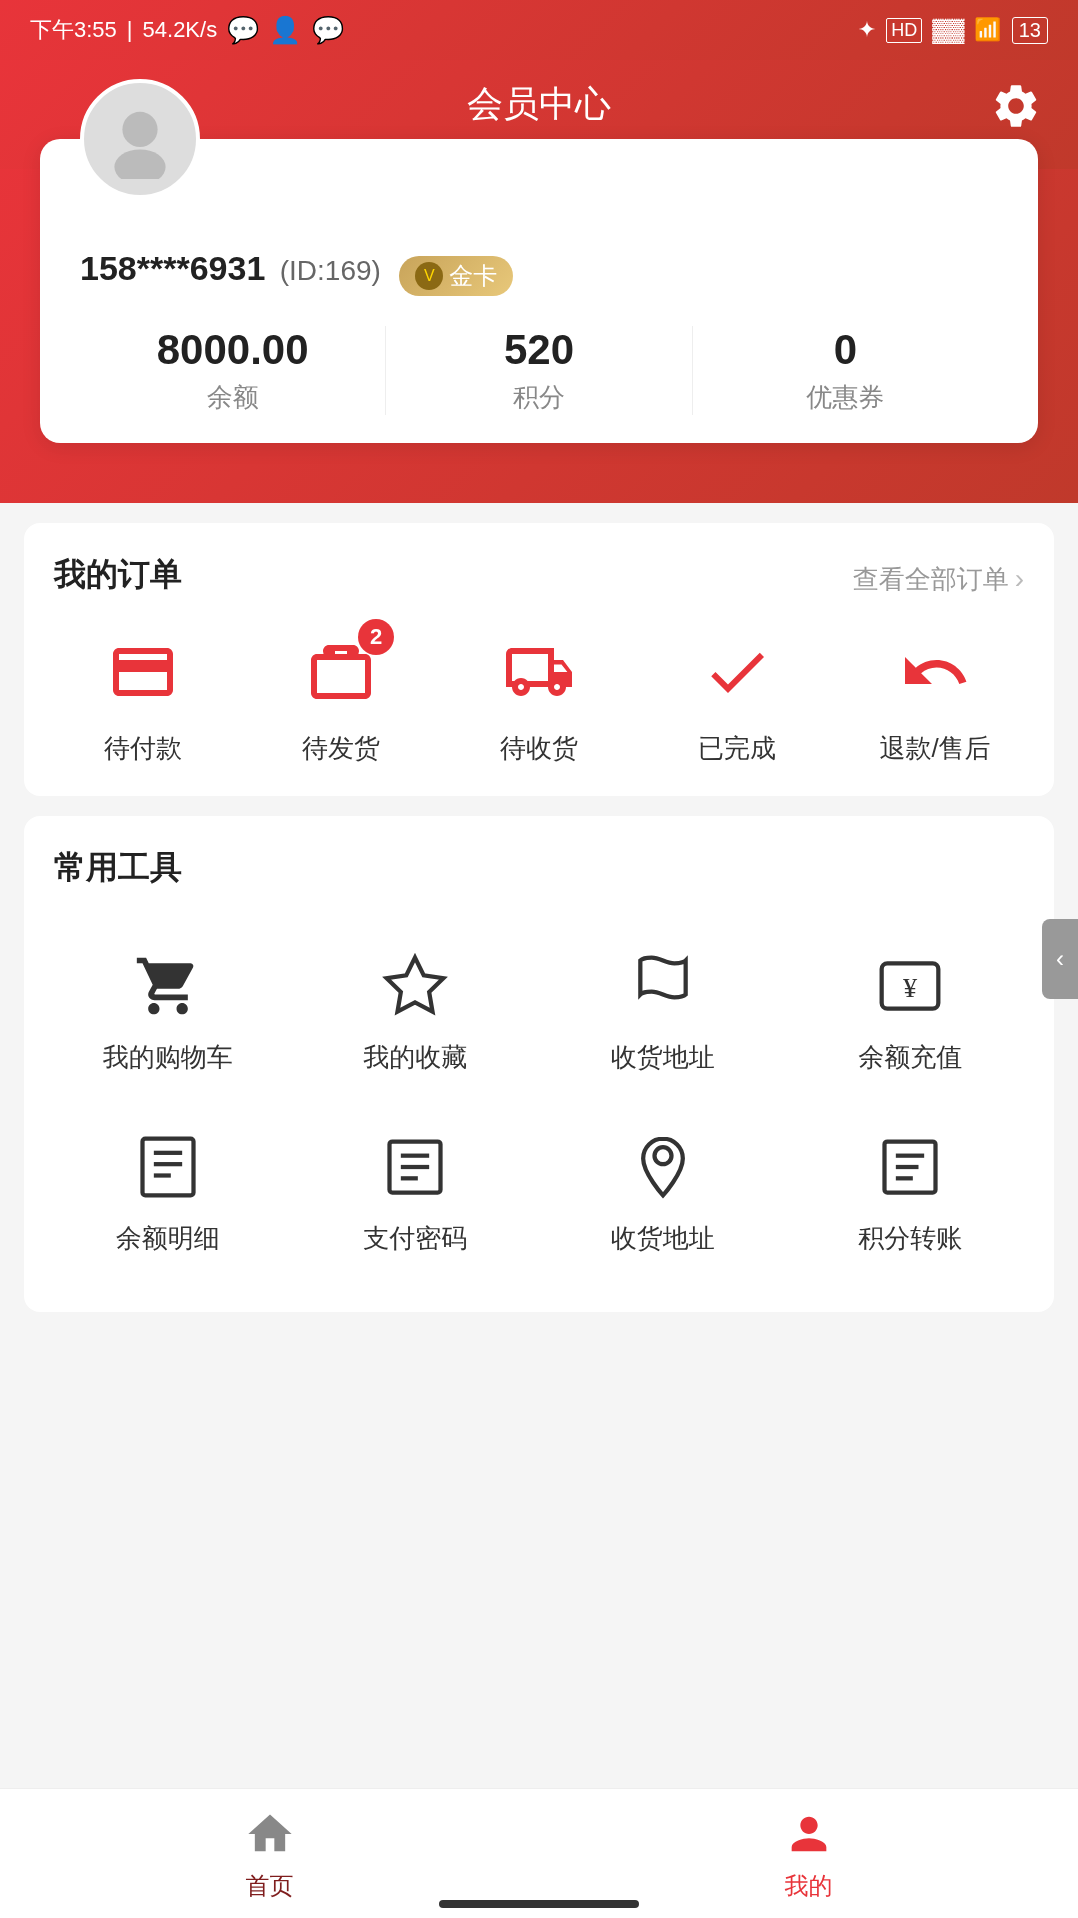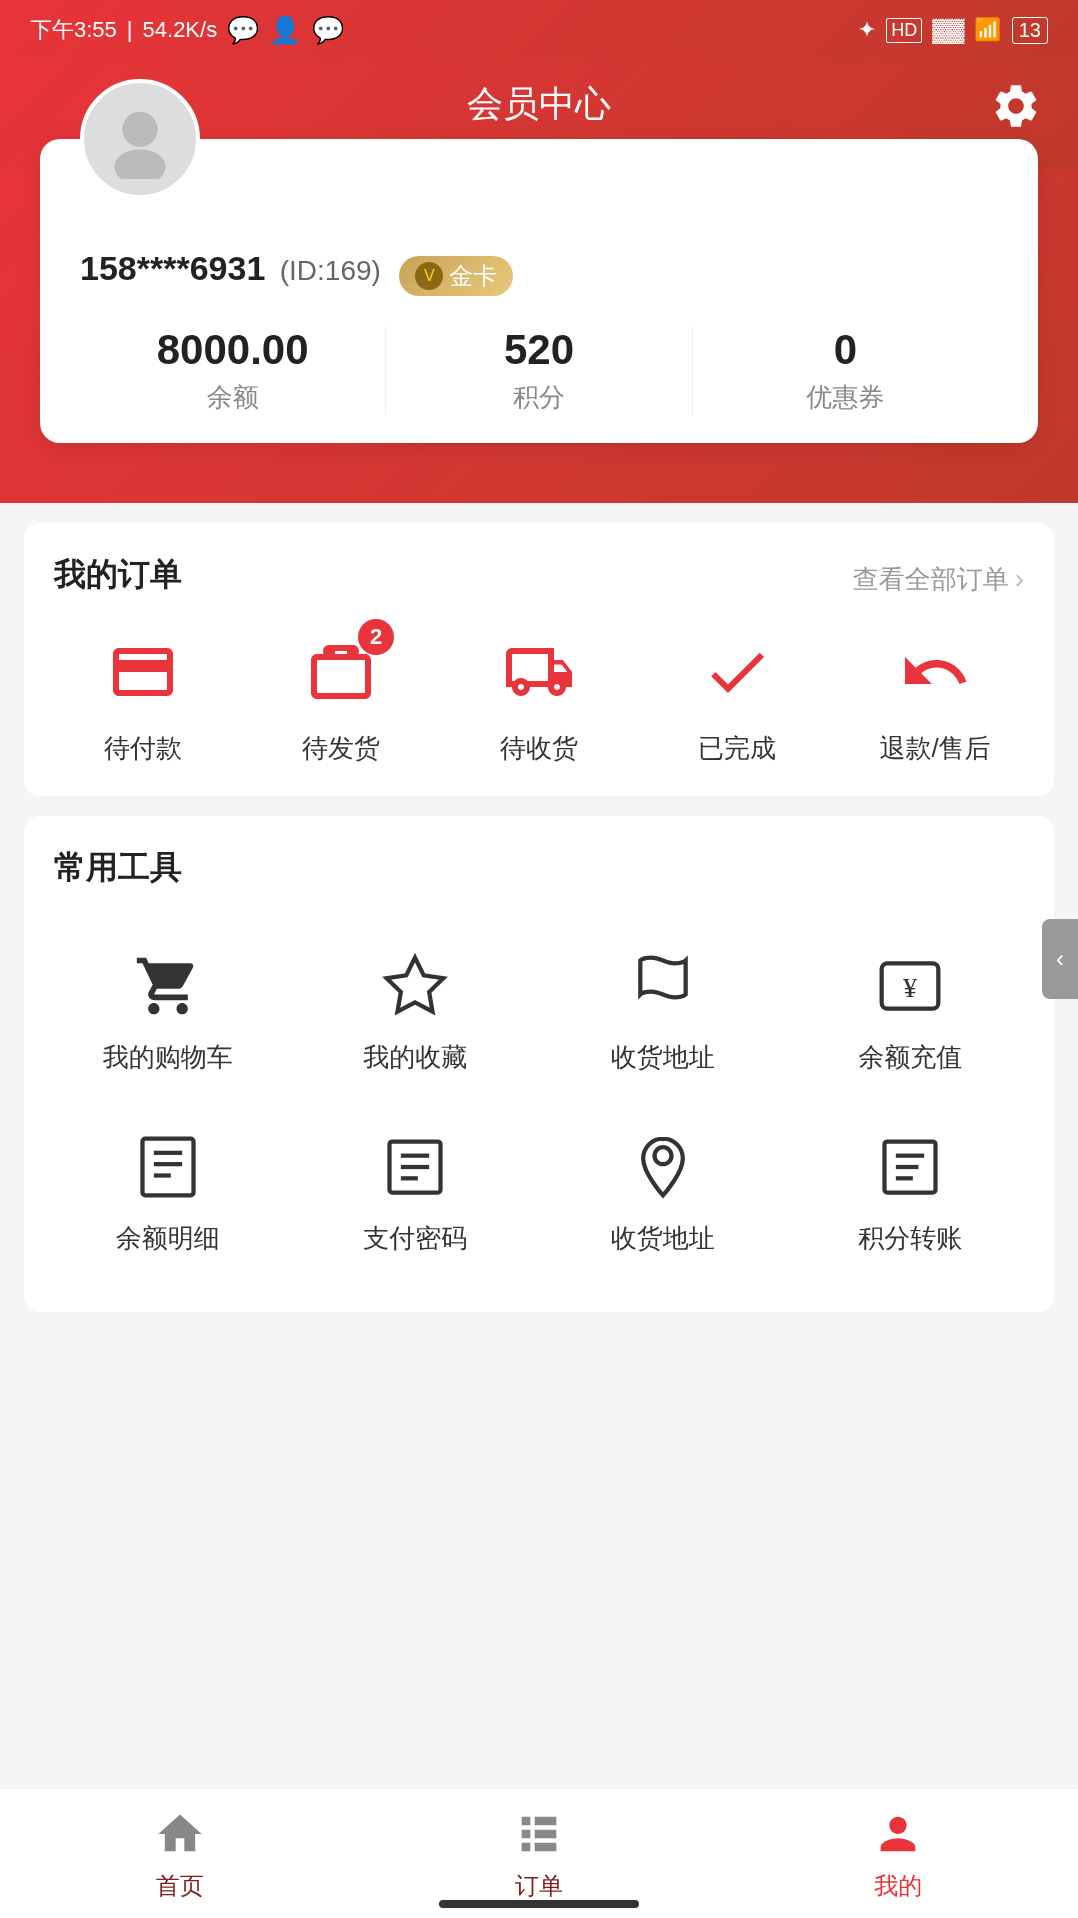--- a/index.html
+++ b/index.html
@@ -578,28 +578,20 @@
 <div class="bottom-nav">
   <div class="nav-item">
     <div class="nav-icon">
       <svg viewBox="0 0 24 24" fill="#888">
         <path d="M10 20v-6h4v6h5v-8h3L12 3 2 12h3v8z"></path>
       </svg>
     </div>
     <span class="nav-label">首页</span>
   </div>
   <div class="nav-item">
-    <div class="nav-icon">
-      <svg viewBox="0 0 24 24" fill="#888">
-        <path d="M4 4h4v4H4zm0 6h4v4H4zm0 6h4v4H4zm6-12h10v4H10zm0 6h10v4H10zm0 6h10v4H10z"></path>
-      </svg>
-    </div>
-    <span class="nav-label">订单</span>
-  </div>
-  <div class="nav-item">
     <div class="nav-icon active">
       <svg viewBox="0 0 24 24" fill="#e8343a">
         <path d="M12 12c2.21 0 4-1.79 4-4s-1.79-4-4-4-4 1.79-4 4 1.79 4 4 4zm0 2c-2.67 0-8 1.34-8 4v2h16v-2c0-2.66-5.33-4-8-4z"></path>
       </svg>
     </div>
     <span class="nav-label active">我的</span>
   </div>
 </div>
 
 <div class="bottom-indicator"></div>

